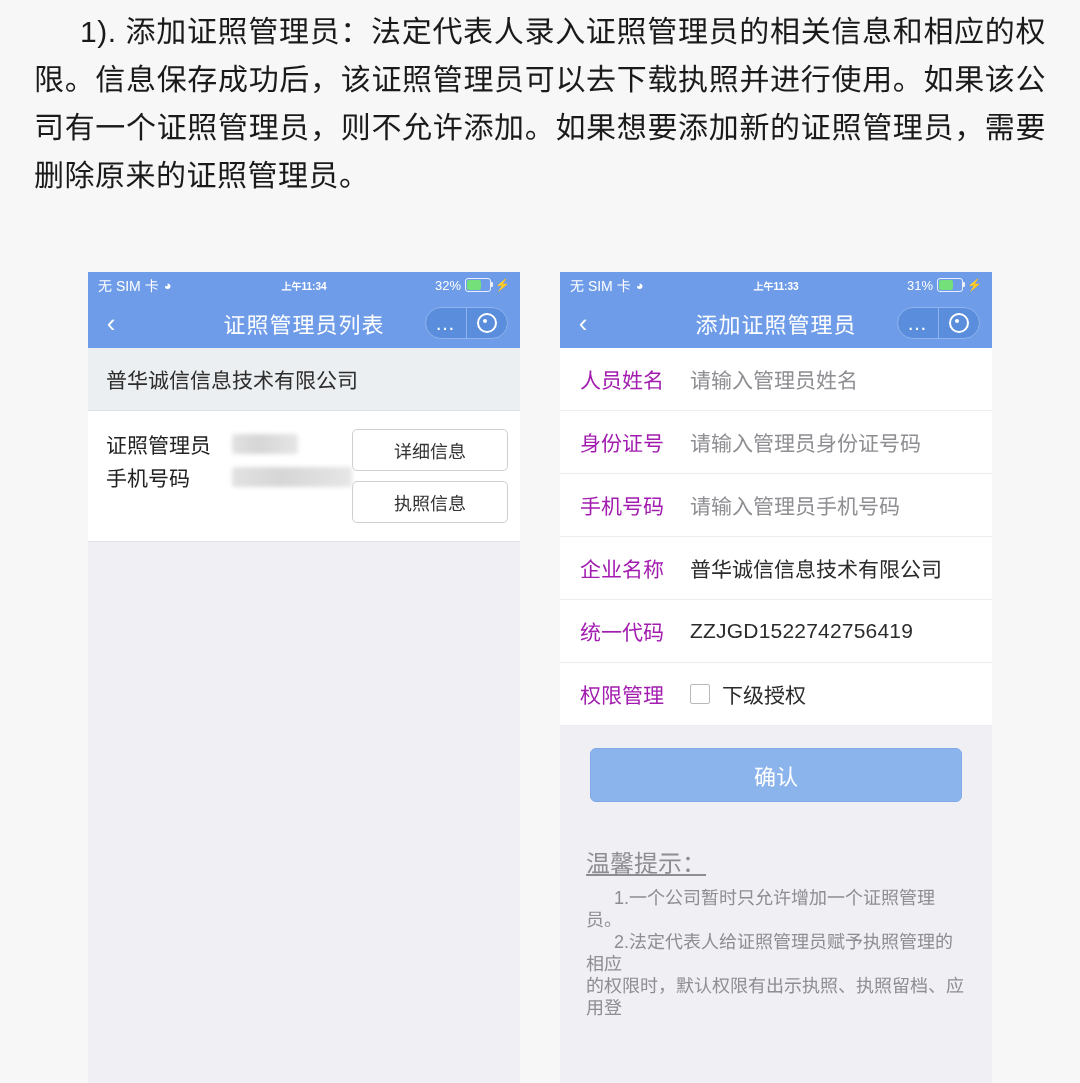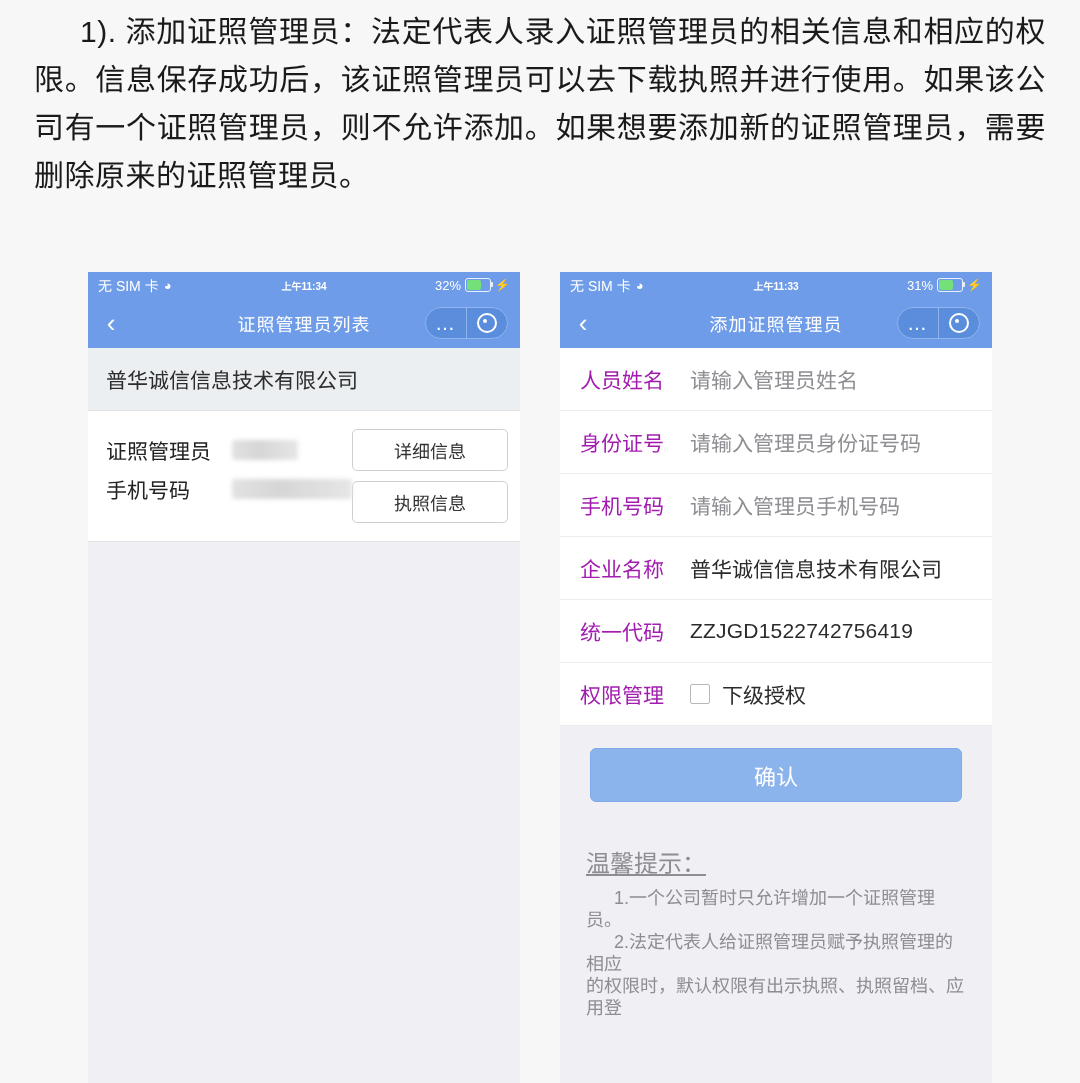--- a/index.html
+++ b/index.html
@@ -119,21 +119,21 @@
     width: 46px;
     text-align: center;
     font-size: 26px;
     line-height: 1;
     font-weight: 300;
   }
   .navbar .nav-title {
     position: absolute;
     left: 0; right: 0;
     text-align: center;
-    font-size: 18px;
+    font-size: 22px;
     font-weight: 500;
     letter-spacing: 1px;
   }
   .navbar .nav-actions {
     margin-left: auto;
     margin-right: 12px;
     display: flex;
     align-items: center;
     background: #5b8ddd;
     border: 1px solid #8fb4ee;
@@ -190,21 +190,20 @@
     align-items: flex-start;
     border-bottom: 1px solid #e3e3e3;
   }
   .mgr-rows { flex: 1; }
   .mgr-row {
     display: flex;
     align-items: center;
     font-size: 21px;
     color: #222;
     height: 33px;
-    margin-top: 6px;
   }
   .mgr-row .lbl { width: 126px; }
   .blurred {
     display: inline-block;
     height: 20px;
     border-radius: 3px;
     background: linear-gradient(90deg,#e2e2e2,#d6d6d6 40%,#e6e6e6);
     filter: blur(2.2px);
   }
   .blurred.w1 { width: 66px; }

